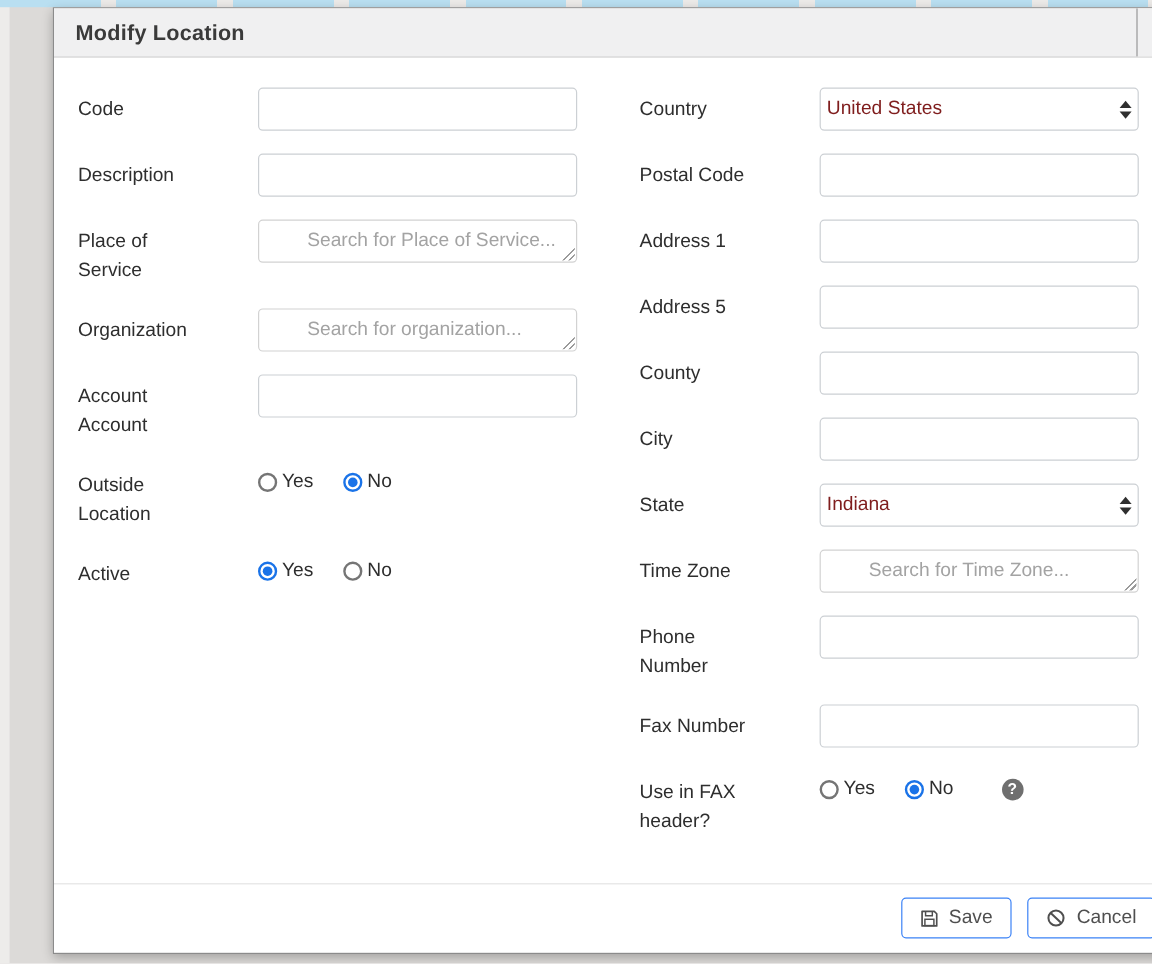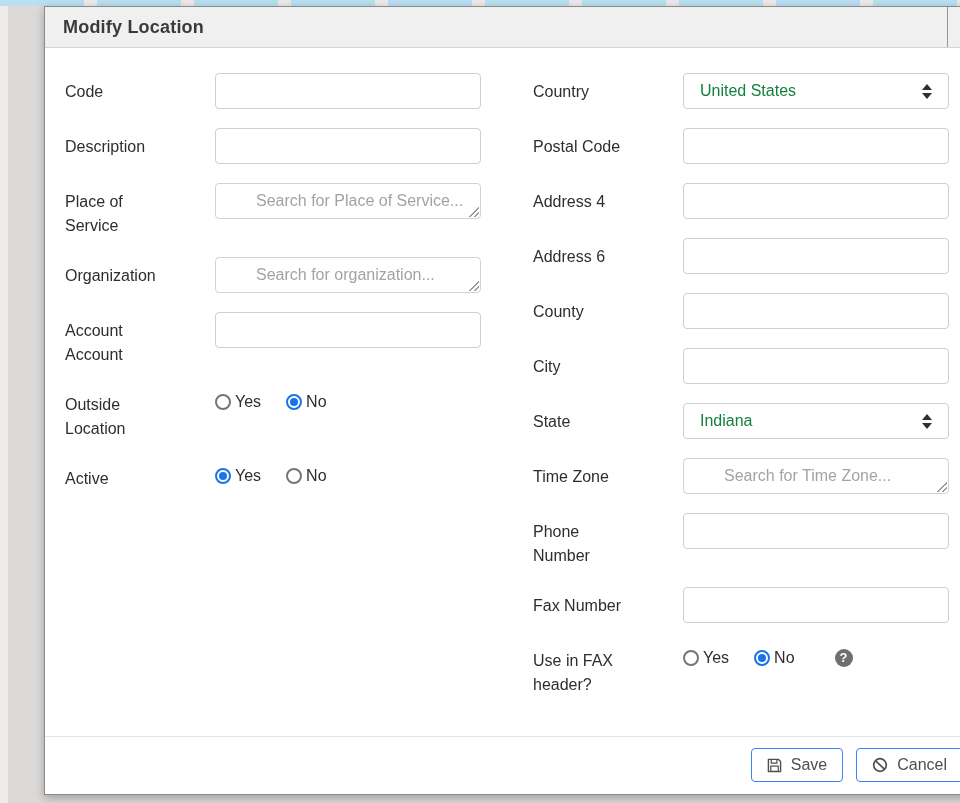--- a/index.html
+++ b/index.html
@@ -59,23 +59,23 @@
     position:absolute; right:2px; bottom:2px; width:11px; height:11px; pointer-events:none;
     background:linear-gradient(135deg,
       rgba(0,0,0,0) 0%, rgba(0,0,0,0) 52%,
       #9a9a9a 52%, #9a9a9a 60%,
       rgba(0,0,0,0) 60%, rgba(0,0,0,0) 74%,
       #9a9a9a 74%, #9a9a9a 82%,
       rgba(0,0,0,0) 82%);
   }
   .select {
     width:100%; height:36px; border:1px solid #ccd0d4; border-radius:4px;
-    padding:6px 16px; background:#fff; cursor:pointer;
+    padding:6px 5px; background:#fff; cursor:pointer;
     display:flex; align-items:center; justify-content:space-between;
-    font-size:16px; color:#15803d;
+    font-size:16px; color:#7f1d1d;
   }
   .arrows { display:flex; flex-direction:column; gap:3px; align-items:center; }
   .arrows .up   { width:0; height:0; border-left:5px solid transparent; border-right:5px solid transparent; border-bottom:6px solid #2f2f2f; }
   .arrows .down { width:0; height:0; border-left:5px solid transparent; border-right:5px solid transparent; border-top:6px solid #2f2f2f; }
   .radio-group { display:flex; align-items:center; gap:25px; padding-top:7px; }
   .radio-opt { display:flex; align-items:center; gap:4px; font-size:16px; color:#2e2e2e; cursor:pointer; }
   .radio { width:16px; height:16px; border-radius:50%; position:relative; flex:0 0 16px; background:#fff; }
   .radio.off { border:2px solid #757575; }
   .radio.on  { border:2px solid #1a73e8; }
   .radio.on::after { content:""; position:absolute; left:2px; top:2px; right:2px; bottom:2px; border-radius:50%; background:#1a73e8; }
@@ -191,26 +191,26 @@
           </div>
         </div>
       </div>
 
       <div class="row">
         <div class="lbl">Postal Code</div>
         <div class="ctl"><input class="txt" style=""></div>
       </div>
 
       <div class="row">
-        <div class="lbl">Address 4</div>
-        <div class="ctl"><input class="txt" style=""></div>
-      </div>
-
-      <div class="row">
-        <div class="lbl">Address 6</div>
+        <div class="lbl">Address 1</div>
+        <div class="ctl"><input class="txt" style=""></div>
+      </div>
+
+      <div class="row">
+        <div class="lbl">Address 5</div>
         <div class="ctl"><input class="txt" style=""></div>
       </div>
 
       <div class="row">
         <div class="lbl">County</div>
         <div class="ctl"><input class="txt" style=""></div>
       </div>
 
       <div class="row">
         <div class="lbl">City</div>

